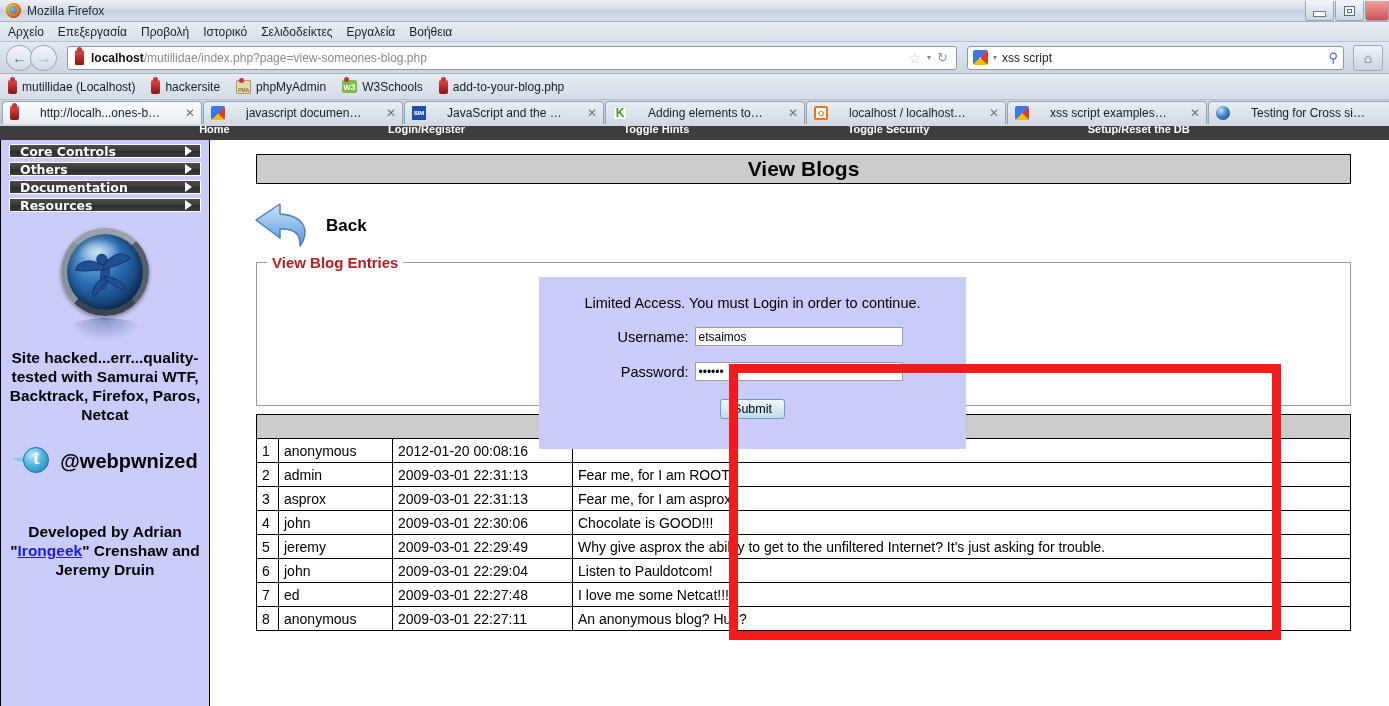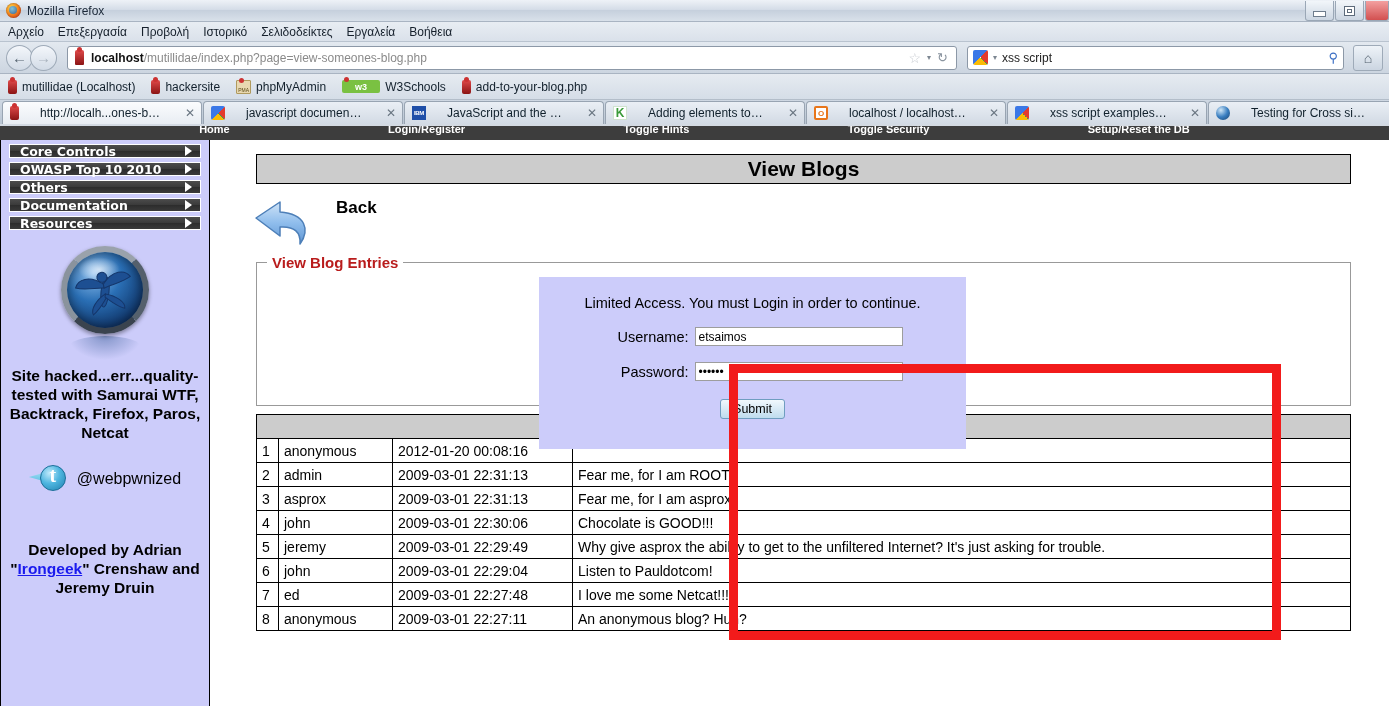--- a/index.html
+++ b/index.html
@@ -142,21 +142,21 @@
     padding-left: 8px; gap: 16px;
     border-bottom: 1px solid #b3bdc9;
     font-size: 12px; color: #12202c;
   }
   .bm { display: flex; align-items: center; gap: 5px; white-space: nowrap; }
   .bm-ico { width: 9px; height: 14px; flex:0 0 auto;
     background: linear-gradient(#e04a4a, #8b1414); border-radius: 2px; position:relative;}
   .bm-ico::after{content:"";position:absolute;left:2px;top:-3px;width:5px;height:5px;border-radius:50%;background:#c33;}
   .bm-ico.pma { background:#e8d8b0; border:1px solid #b09a5e; border-radius:1px;
     color:#5a4a16; font-size:5px; display:flex; align-items:flex-end; justify-content:center; width:15px; height:14px;}
-  .bm-ico.w3 { background:#7ac142; width:38px; height:13px; border-radius:2px; color:#fff;
+  .bm-ico.w3 { background:#7ac142; width:15px; height:13px; border-radius:2px; color:#fff;
     font-size:9px; display:flex; align-items:center; justify-content:center; font-weight:700;}
 
   
   .tabstrip {
     height: 24px; display: flex; align-items: flex-end;
     background: linear-gradient(#cfd8e3,#b9c5d3);
     padding-left: 2px;
   }
   .tab {
     height: 23px; display: flex; align-items: center; gap: 21px;
@@ -266,35 +266,35 @@
   }
   .tw-body::after {
     content:"t"; position:absolute; left:0; right:0; top:-2px; text-align:center;
     color:#fff; font-size: 20px; font-weight: 700; font-family:"Liberation Serif", serif;
   }
   .tw-wing {
     position:absolute; left:0; top:10px; width: 18px; height: 10px;
     background: linear-gradient(#9fdcf2,#5cbfe3);
     clip-path: polygon(0 50%, 100% 0, 100% 100%);
   }
-  .tw-handle { font-size: 16px; font-weight: 400; color: #000; }
+  .tw-handle { font-size: 20px; font-weight: 700; color: #000; }
   .dev-text { margin-top: 44px; font-size: 15.5px; font-weight: 700; line-height: 19px; color:#000; }
   .dev-text a { color: #1a1aee; }
 
   
   .main {
     flex: 1 1 auto; padding: 0 22px 0 30px; position: relative; overflow: hidden;
   }
   .page-title-bar {
     margin: 14px 16px 0 16px; height: 30px;
     background: #cccccc; border: 1px solid #000;
     display: flex; align-items: center; justify-content: center;
     font-size: 21px; font-weight: 700; color: #000;
   }
-  .back-row { margin: 14px 0 0 14px; display: flex; gap: 18px; height: 56px; }
+  .back-row { margin: 14px 0 0 14px; display: flex; align-items: center; gap: 8px; height: 56px; }
   .back-arrow { width: 64px; height: 52px; }
   .back-label { font-size: 17px; font-weight: 700; color: #000; }
 
   fieldset.blog-box {
     margin: 0 16px 0 16px; border: 1px solid #999; padding: 0;
     height: 152px; position: relative;
   }
   fieldset.blog-box legend {
     font-size: 15px; font-weight: 700; color:#b91c1c; padding: 0 5px; margin-left: 10px;
   }
@@ -465,24 +465,20 @@
     </div>
 
     <div class="pagebody">
 
       <div class="sidebar">
         <div class="menu-btn">
           <span>Core Controls</span>
           <span class="arrow"></span>
         </div>
         <div class="menu-btn">
-          <span>OWASP Top 10 2010</span>
-          <span class="arrow"></span>
-        </div>
-        <div class="menu-btn">
           <span>Others</span>
           <span class="arrow"></span>
         </div>
         <div class="menu-btn">
           <span>Documentation</span>
           <span class="arrow"></span>
         </div>
         <div class="menu-btn">
           <span>Resources</span>
           <span class="arrow"></span>

